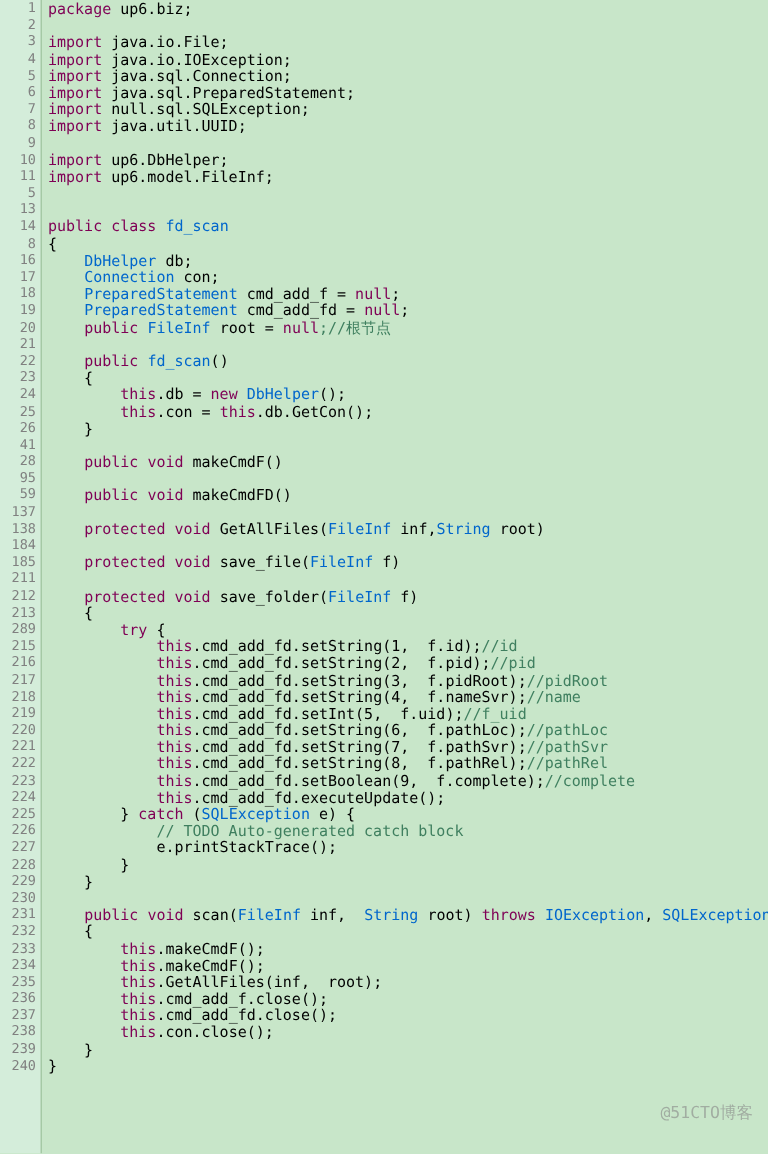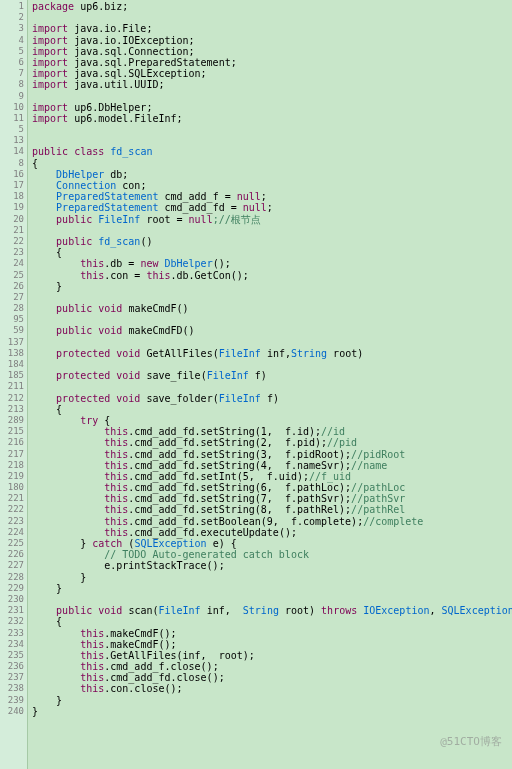--- a/index.html
+++ b/index.html
@@ -38,38 +38,38 @@
 <div class="gutter-line">17</div>
 <div class="gutter-line">18</div>
 <div class="gutter-line">19</div>
 <div class="gutter-line">20</div>
 <div class="gutter-line">21</div>
 <div class="gutter-line">22</div>
 <div class="gutter-line">23</div>
 <div class="gutter-line">24</div>
 <div class="gutter-line">25</div>
 <div class="gutter-line">26</div>
-<div class="gutter-line">27</div>
+<div class="gutter-line">41</div>
 <div class="gutter-line">28</div>
 <div class="gutter-line">95</div>
 <div class="gutter-line">59</div>
 <div class="gutter-line">137</div>
 <div class="gutter-line">138</div>
 <div class="gutter-line">184</div>
 <div class="gutter-line">185</div>
 <div class="gutter-line">211</div>
 <div class="gutter-line">212</div>
 <div class="gutter-line">213</div>
 <div class="gutter-line">289</div>
 <div class="gutter-line">215</div>
 <div class="gutter-line">216</div>
 <div class="gutter-line">217</div>
 <div class="gutter-line">218</div>
 <div class="gutter-line">219</div>
-<div class="gutter-line">180</div>
+<div class="gutter-line">220</div>
 <div class="gutter-line">221</div>
 <div class="gutter-line">222</div>
 <div class="gutter-line">223</div>
 <div class="gutter-line">224</div>
 <div class="gutter-line">225</div>
 <div class="gutter-line">226</div>
 <div class="gutter-line">227</div>
 <div class="gutter-line">228</div>
 <div class="gutter-line">229</div>
 <div class="gutter-line">230</div>
@@ -84,21 +84,21 @@
 <div class="gutter-line">239</div>
 <div class="gutter-line">240</div>
 </div>
 <div class="code-area">
 <div class="code-line"><span class="kw">package</span><span> up6.biz;</span></div>
 <div class="code-line"></div>
 <div class="code-line"><span class="kw">import</span><span> java.io.File;</span></div>
 <div class="code-line"><span class="kw">import</span><span> java.io.IOException;</span></div>
 <div class="code-line"><span class="kw">import</span><span> java.sql.Connection;</span></div>
 <div class="code-line"><span class="kw">import</span><span> java.sql.PreparedStatement;</span></div>
-<div class="code-line"><span class="kw">import</span><span> java.sql.SQLException;</span></div>
+<div class="code-line"><span class="kw">import</span><span> null.sql.SQLException;</span></div>
 <div class="code-line"><span class="kw">import</span><span> java.util.UUID;</span></div>
 <div class="code-line"></div>
 <div class="code-line"><span class="kw">import</span><span> up6.DbHelper;</span></div>
 <div class="code-line"><span class="kw">import</span><span> up6.model.FileInf;</span></div>
 <div class="code-line"></div>
 <div class="code-line"></div>
 <div class="code-line"><span class="kw">public</span> <span class="kw">class</span> <span class="type">fd_scan</span></div>
 <div class="code-line">{</div>
 <div class="code-line">    <span class="type">DbHelper</span><span> db;</span></div>
 <div class="code-line">    <span class="type">Connection</span><span> con;</span></div>

